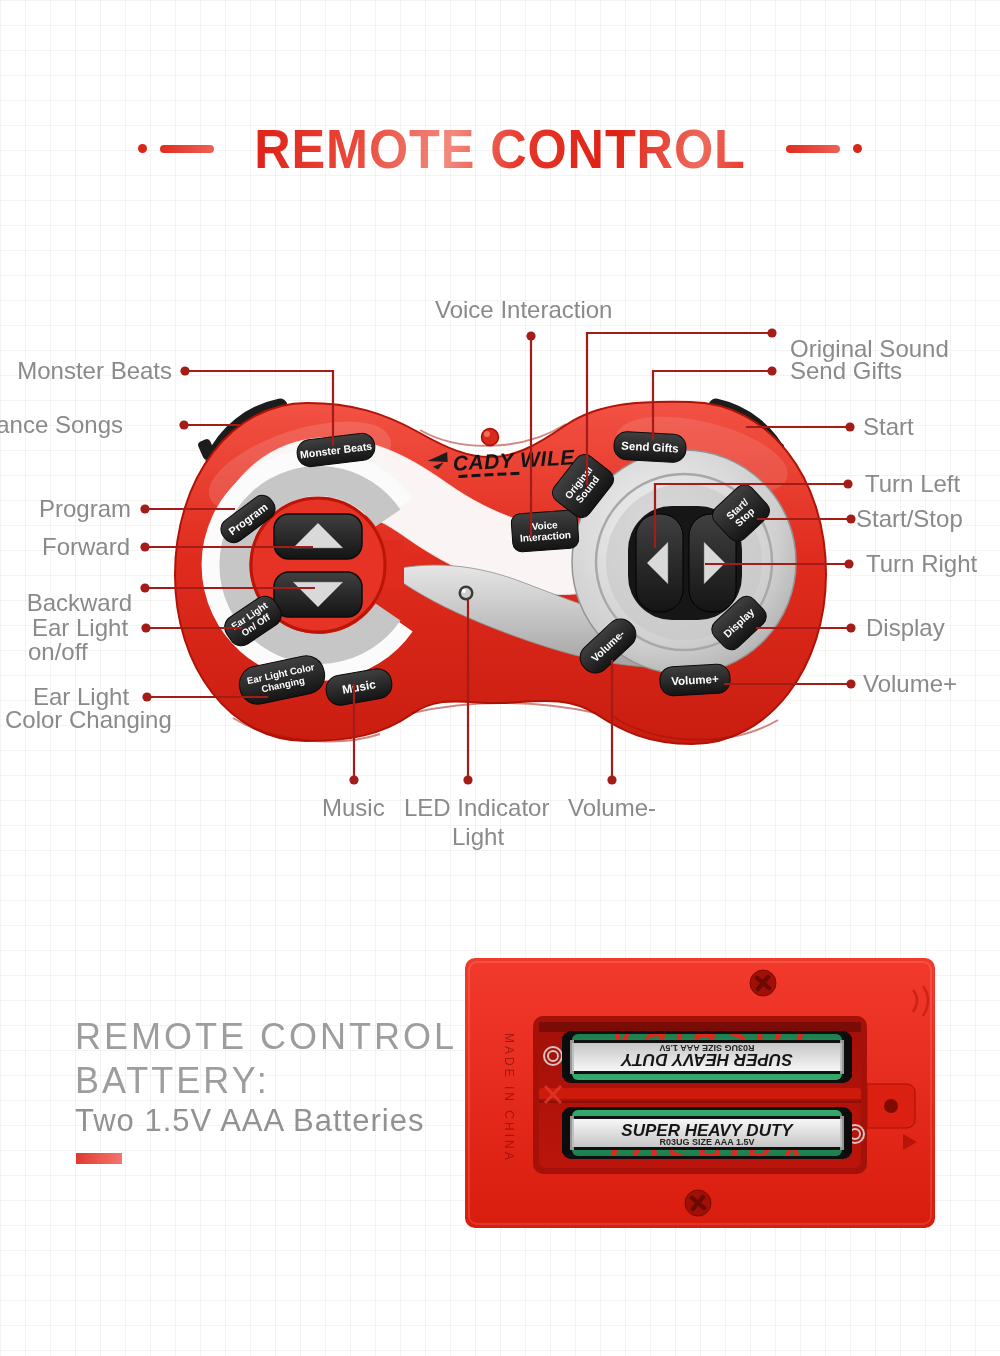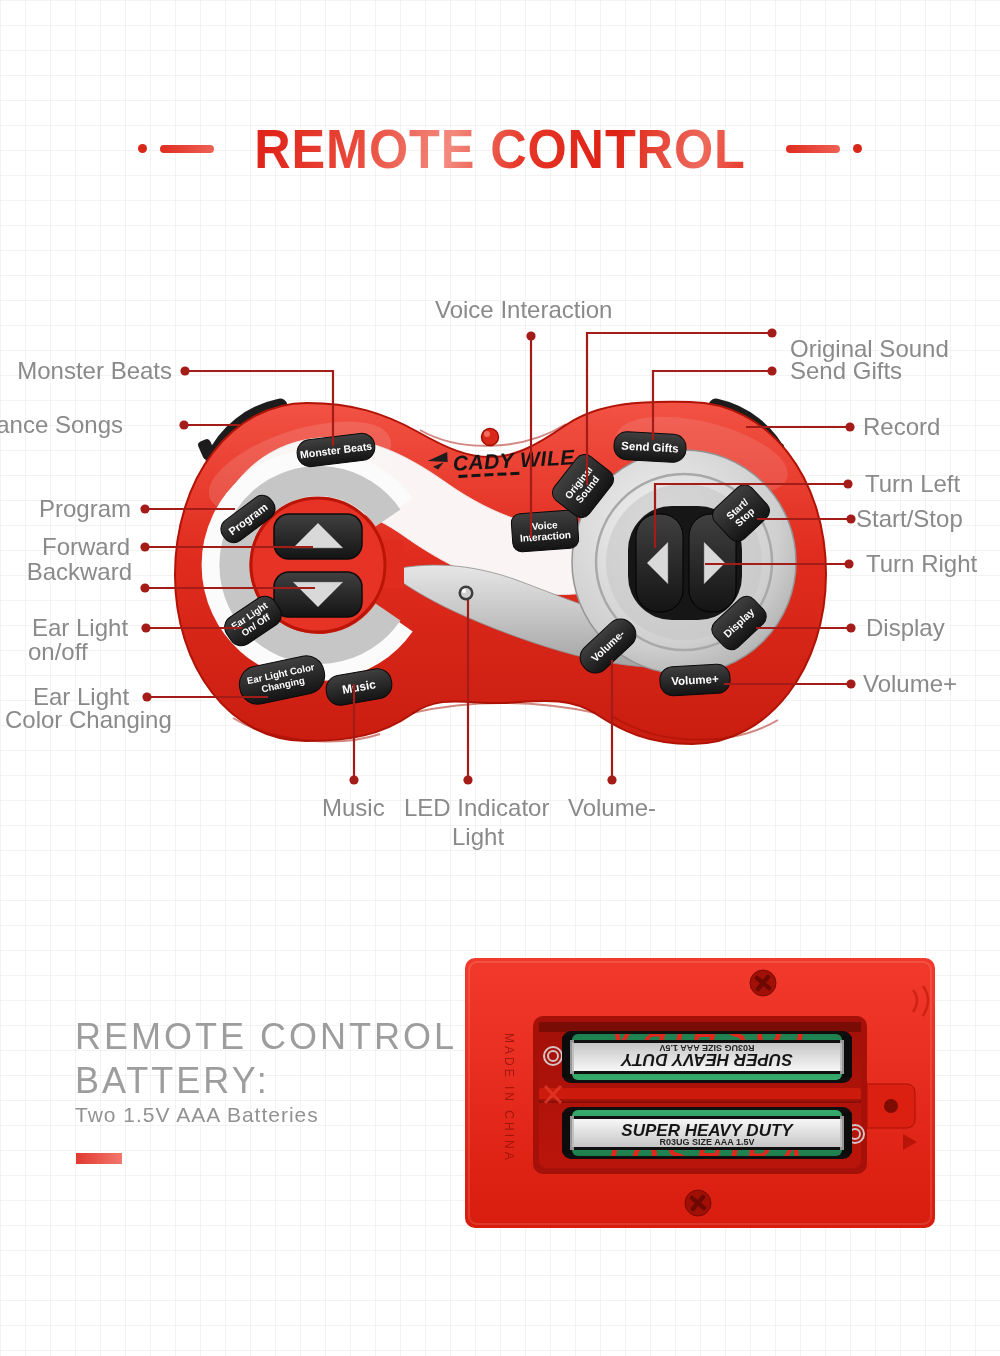--- a/index.html
+++ b/index.html
@@ -19,21 +19,21 @@
     font-weight:bold;font-size:56px;letter-spacing:1px;transform:scaleX(.9);white-space:nowrap;
     background:linear-gradient(104deg,#e1251b 4%,#ea4a3c 22%,#f28a7d 40%,#e63527 55%,#de2114 72%,#ee6a5c 90%,#e8382a 100%);
     -webkit-background-clip:text;background-clip:text;color:transparent;-webkit-text-fill-color:transparent;
   }
   .lbl{position:absolute;font-size:24px;line-height:26px;color:#8a8a8a;white-space:nowrap;z-index:6;}
   .lbl.r{text-align:right;}
   .overlay{position:absolute;left:0;top:0;z-index:5;pointer-events:none;}
   .controller{position:absolute;left:160px;top:388px;z-index:2;}
   .bat-photo{position:absolute;left:465px;top:958px;z-index:2;}
   .bat-head{position:absolute;color:#9d9d9d;letter-spacing:3px;font-size:36px;z-index:3;white-space:nowrap;}
-  .bat-sub{position:absolute;color:#929292;letter-spacing:1px;font-size:21px;z-index:3;white-space:nowrap;}
+  .bat-sub{position:absolute;color:#929292;letter-spacing:1px;font-size:31px;z-index:3;white-space:nowrap;}
   .bat-bar{position:absolute;left:76px;top:1153px;width:46px;height:11px;background:linear-gradient(90deg,#e03a30,#f3766d);z-index:3;}
 </style>
 </head>
 <body>
 
 <div class="title-row">
   <span class="tdot"></span>
   <span class="tdash"></span>
   <span class="title-text">REMOTE CONTROL</span>
   <span class="tdash"></span>
@@ -228,29 +228,29 @@
       <circle cx="354" cy="780" r="4.6"></circle>
       <circle cx="468" cy="780" r="4.6"></circle>
     <circle cx="612" cy="780" r="4.6"></circle>
   </g>
 </svg>
 
 <div class="lbl r" style="right:828px;top:358px;">Monster Beats</div>
 <div class="lbl r" style="right:877px;top:412px;">Dance Songs</div>
 <div class="lbl r" style="right:869px;top:496px;">Program</div>
 <div class="lbl r" style="right:870px;top:534px;">Forward</div>
-<div class="lbl r" style="right:868px;top:559px;">Backward</div>
+<div class="lbl r" style="right:868px;top:590px;">Backward</div>
 <div class="lbl" style="left:32px;top:615px;">Ear Light</div>
 <div class="lbl" style="left:28px;top:639px;">on/off</div>
 <div class="lbl" style="left:33px;top:684px;">Ear Light</div>
 <div class="lbl" style="left:5px;top:707px;">Color Changing</div>
 <div class="lbl" style="left:435px;top:297px;">Voice Interaction</div>
 <div class="lbl" style="left:790px;top:320px;margin-top:16px;">Original Sound</div>
 <div class="lbl" style="left:790px;top:358px;">Send Gifts</div>
-<div class="lbl" style="left:863px;top:414px;">Record</div>
+<div class="lbl" style="left:863px;top:414px;">Start</div>
 <div class="lbl" style="left:865px;top:471px;">Turn Left</div>
 <div class="lbl" style="left:856px;top:506px;">Start/Stop</div>
 <div class="lbl" style="left:866px;top:551px;">Turn Right</div>
 <div class="lbl" style="left:866px;top:615px;">Display</div>
 <div class="lbl" style="left:863px;top:671px;">Volume+</div>
 <div class="lbl" style="left:322px;top:795px;">Music</div>
 <div class="lbl" style="left:404px;top:795px;">LED Indicator</div>
 <div class="lbl" style="left:452px;top:824px;">Light</div>
 <div class="lbl" style="left:568px;top:795px;">Volume-</div>
 

